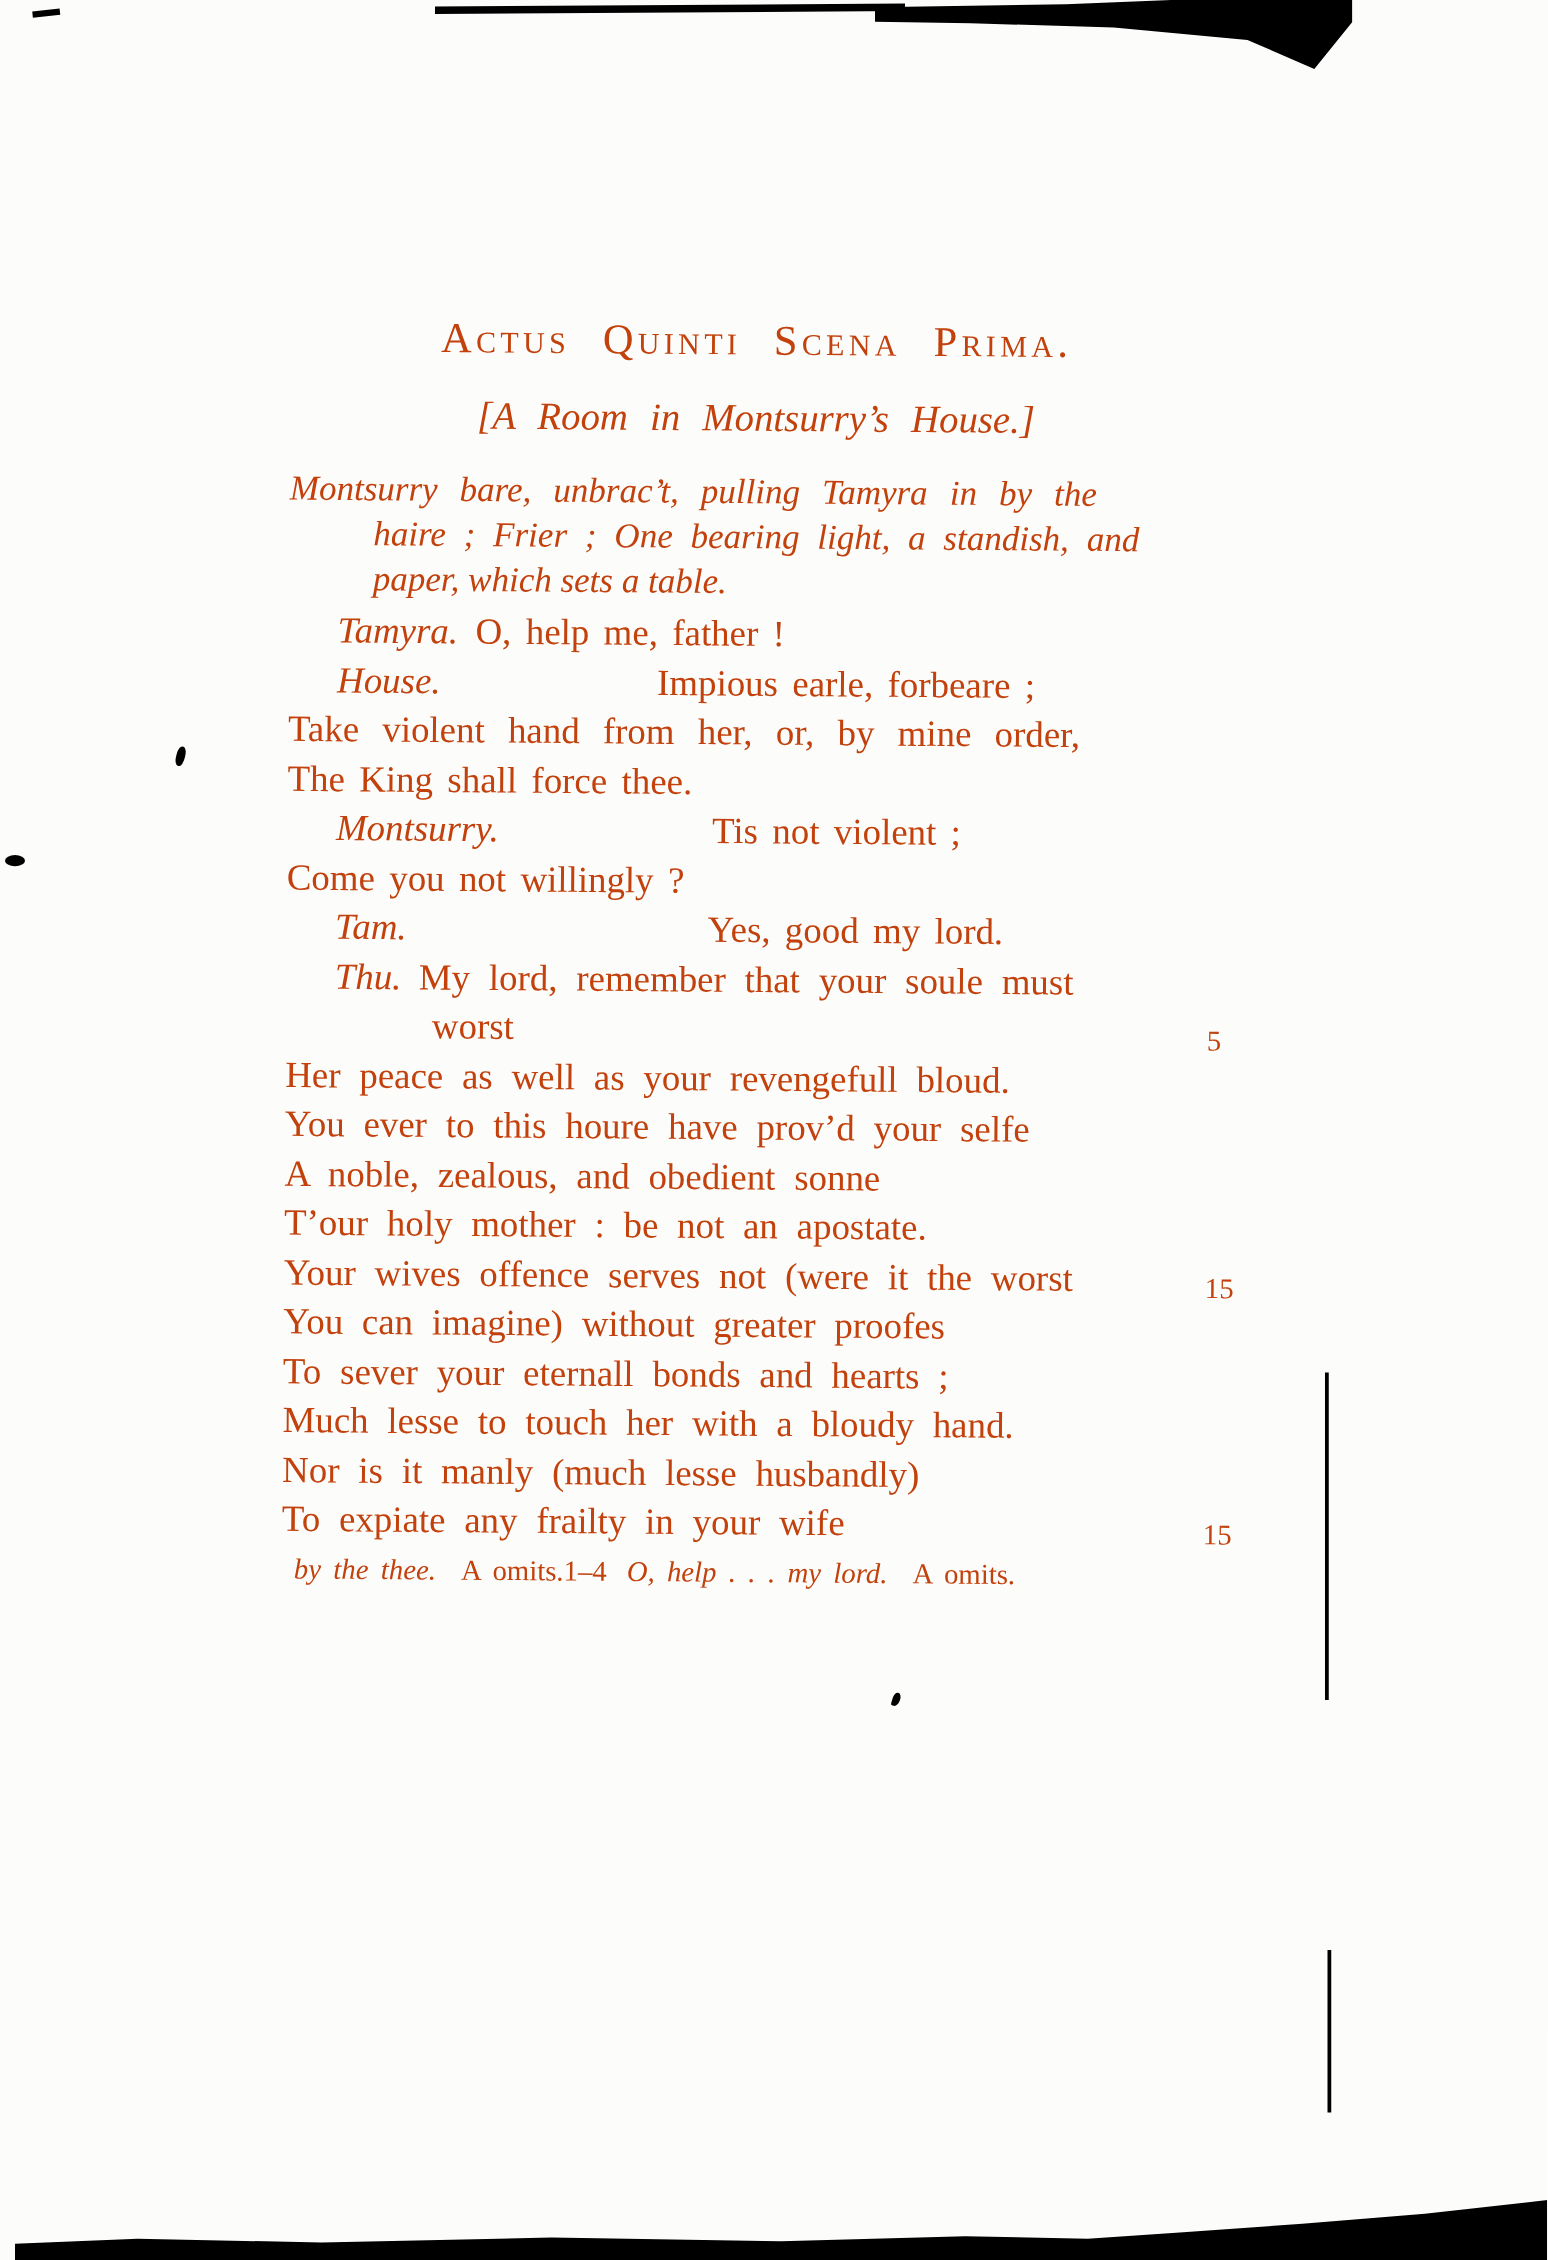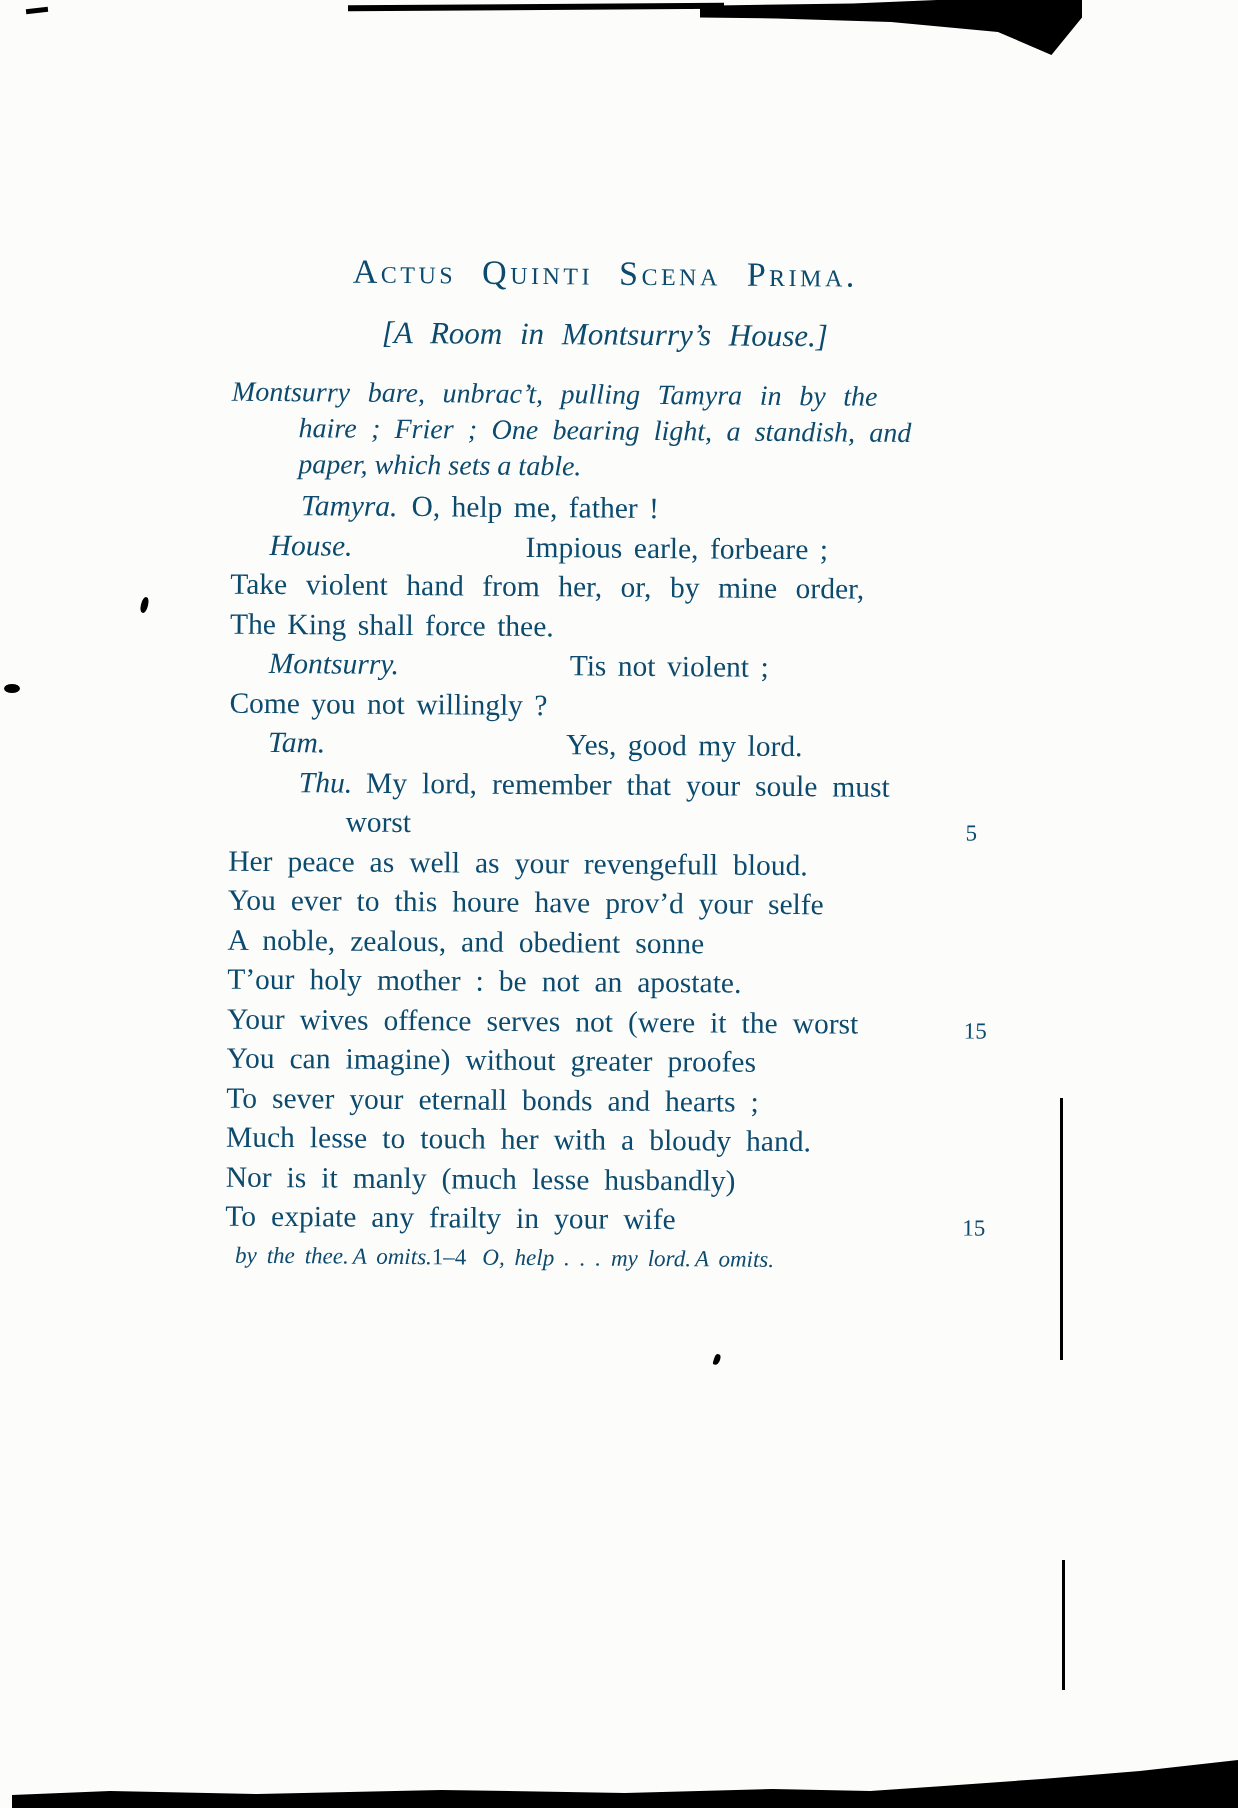--- a/index.html
+++ b/index.html
@@ -2,21 +2,21 @@
 <html><head>
 <meta charset="utf-8">
 <style>
   html,body{margin:0;padding:0;background:#ffffff;}
   .page{
     position:relative;
     width:1238px;height:1808px;
     background:#fcfcfa;
     overflow:hidden;
     font-family:"Liberation Serif","DejaVu Serif",serif;
-    color:#0c4a6e;
+    color:#c2410c;
   }
   .content{
     position:absolute;left:233px;top:252px;width:745px;
     transform:rotate(0.45deg);transform-origin:40px 0;
   }
   .title{
     margin:0 0 24px 0;
     font-size:34px;font-weight:normal;
     font-variant:small-caps;
     letter-spacing:3.5px;word-spacing:14px;
@@ -30,33 +30,33 @@
   .sd{margin:0 0 4px 0;font-size:28px;font-style:italic;line-height:36px;}
   .sd-line{white-space:nowrap;}
   .sd-cont{padding-left:67px;}
   .dialogue{font-size:29.5px;line-height:39.5px;}
   .ln{position:relative;white-space:nowrap;word-spacing:.14em;}
   .w2{word-spacing:.26em;}
   .w3{word-spacing:.38em;}
   .ind{padding-left:39px;}
   .ind2{padding-left:117px;}
   .it{font-style:italic;}
-  .sp{margin-right:14px;margin-left:31px;}
+  .sp{margin-right:14px;}
   .pos-a{position:absolute;left:295px;}
   .pos-b{position:absolute;left:340px;}
   .pos-c{position:absolute;left:337px;}
   .mnum{
     position:absolute;left:737px;top:6px;
     font-size:23px;word-spacing:normal;
   }
   .footnote{
     margin-top:6px;padding-left:10px;
     font-size:23px;white-space:nowrap;word-spacing:.18em;
   }
-  .g1{margin-left:4px;font-style:italic;}
+  .g1{margin-left:20px;}
   .g2{}
   .g3{margin-left:16px;}
   
   .art{position:absolute;background:#000;}
   .a-topleft-dash{left:26px;top:8px;width:22px;height:5px;transform:rotate(-6deg);}
   .a-top-line{left:348px;top:4px;width:376px;height:6px;transform:rotate(-0.35deg);}
   .a-top-blob{
     left:700px;top:0;width:382px;height:58px;
     clip-path:polygon(0 10%,40% 6%,62% 0,100% 0,100% 30%,92% 95%,78% 55%,50% 38%,20% 32%,0 30%);
   }

